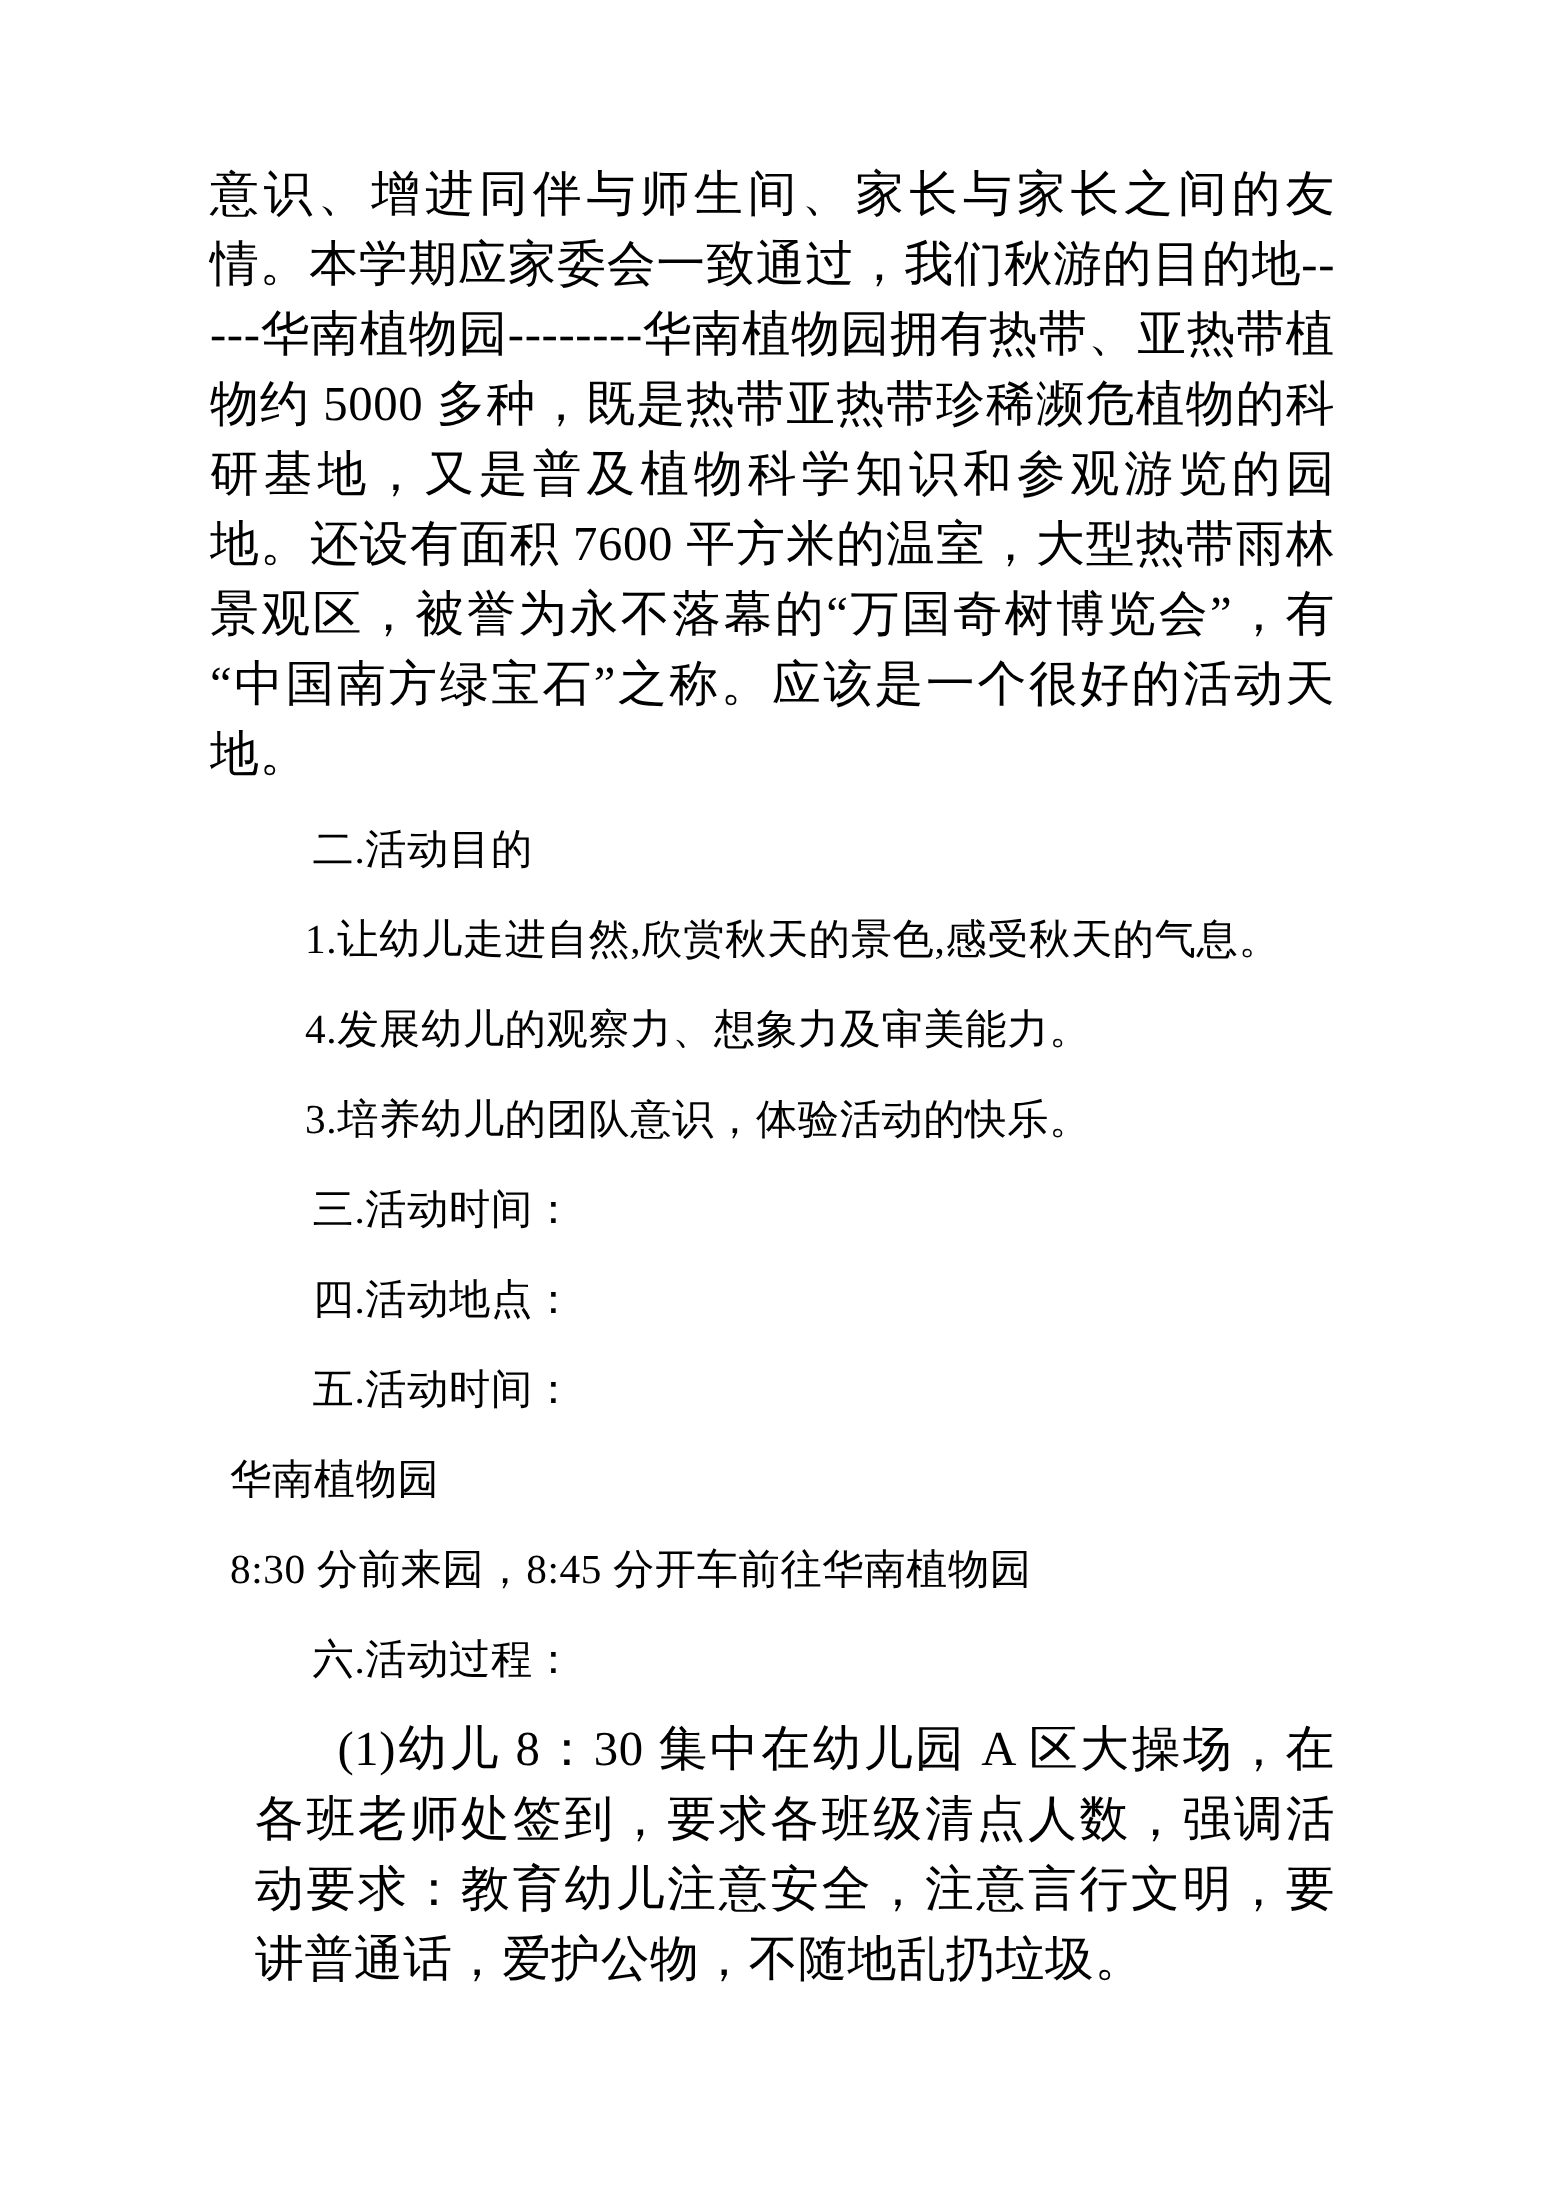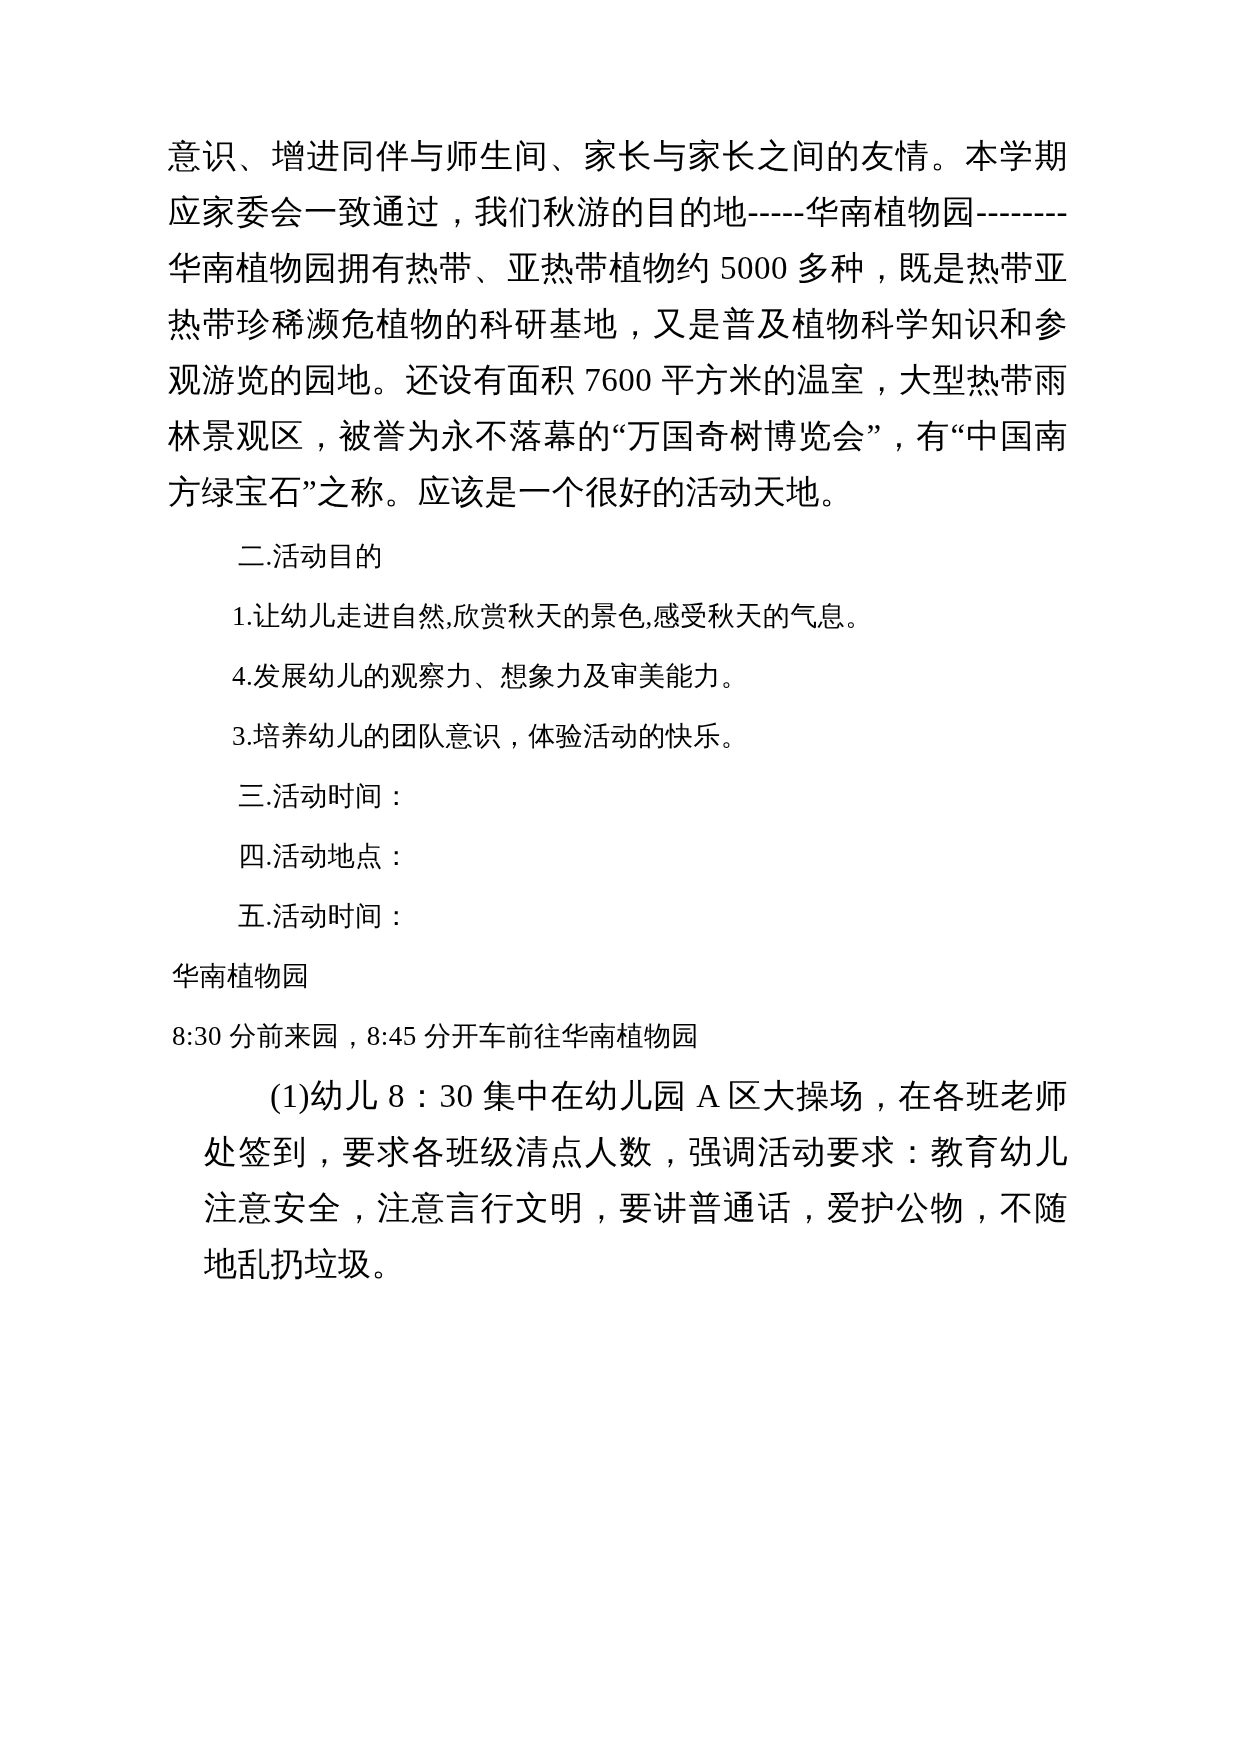--- a/index.html
+++ b/index.html
@@ -17,37 +17,37 @@
     color: #000000;
     overflow: hidden;
   }
   .content {
     position: absolute;
     left: 168px;
     top: 128px;
     width: 900px;
   }
   .para {
-    font-size: 33px;
+    font-size: 39px;
     line-height: 56px;
     letter-spacing: 0.5px;
     text-align: justify;
     text-justify: inter-ideograph;
     margin: 0;
     word-break: break-all;
   }
   .para.indent {
     text-indent: 66px;
     margin-left: 36px;
   }
   .line {
-    font-size: 27px;
+    font-size: 33px;
     line-height: 56px;
     letter-spacing: 0.5px;
-    margin: 4px;
+    margin: 16px;
     white-space: pre-wrap;
   }
   .line.ind1 { padding-left: 66px; }
   .line.ind-half { padding-left: 60px; }
   .spacer-sm { height: 4px; }
 </style>
 </head>
 <body>
 
 <div class="page">
@@ -63,17 +63,18 @@
     <p class="line ind-half">3.培养幼儿的团队意识，体验活动的快乐。</p>
 
     <p class="line ind1">三.活动时间：</p>
 
     <p class="line ind1">四.活动地点：</p>
     <p class="line ind1">五.活动时间：</p>
 
     <p class="line">华南植物园</p>
     <p class="line">8:30 分前来园，8:45 分开车前往华南植物园</p>
 
+    <p class="line ind1">六.活动过程：</p>
 
     <p class="para indent">(1)幼儿 8：30 集中在幼儿园 A 区大操场，在各班老师处签到，要求各班级清点人数，强调活动要求：教育幼儿注意安全，注意言行文明，要讲普通话，爱护公物，不随地乱扔垃圾。</p>
 
   </div>
 </div>
 
 </body></html>

